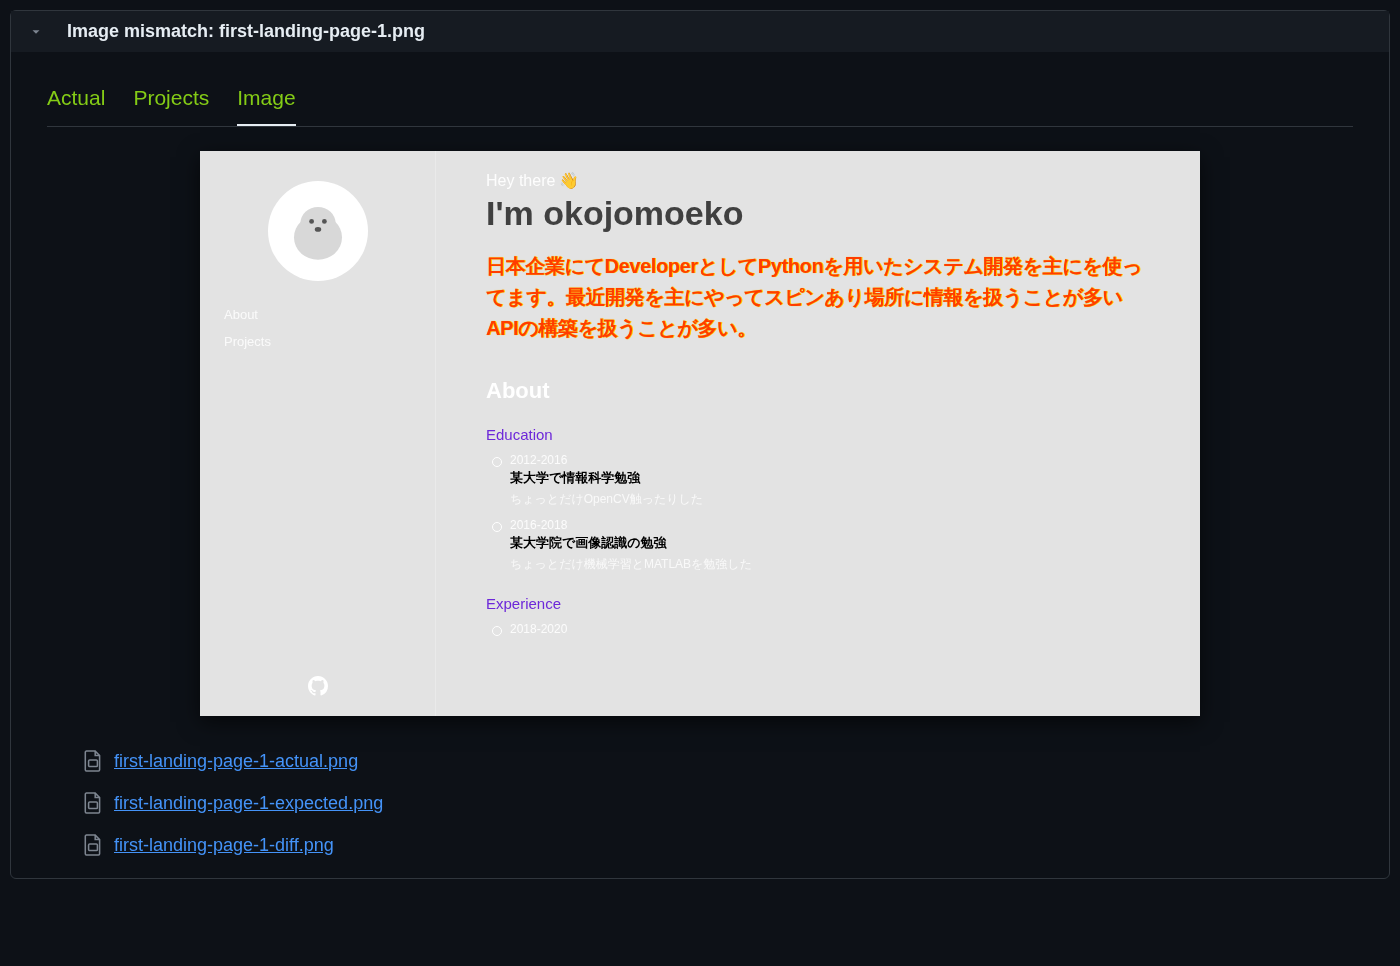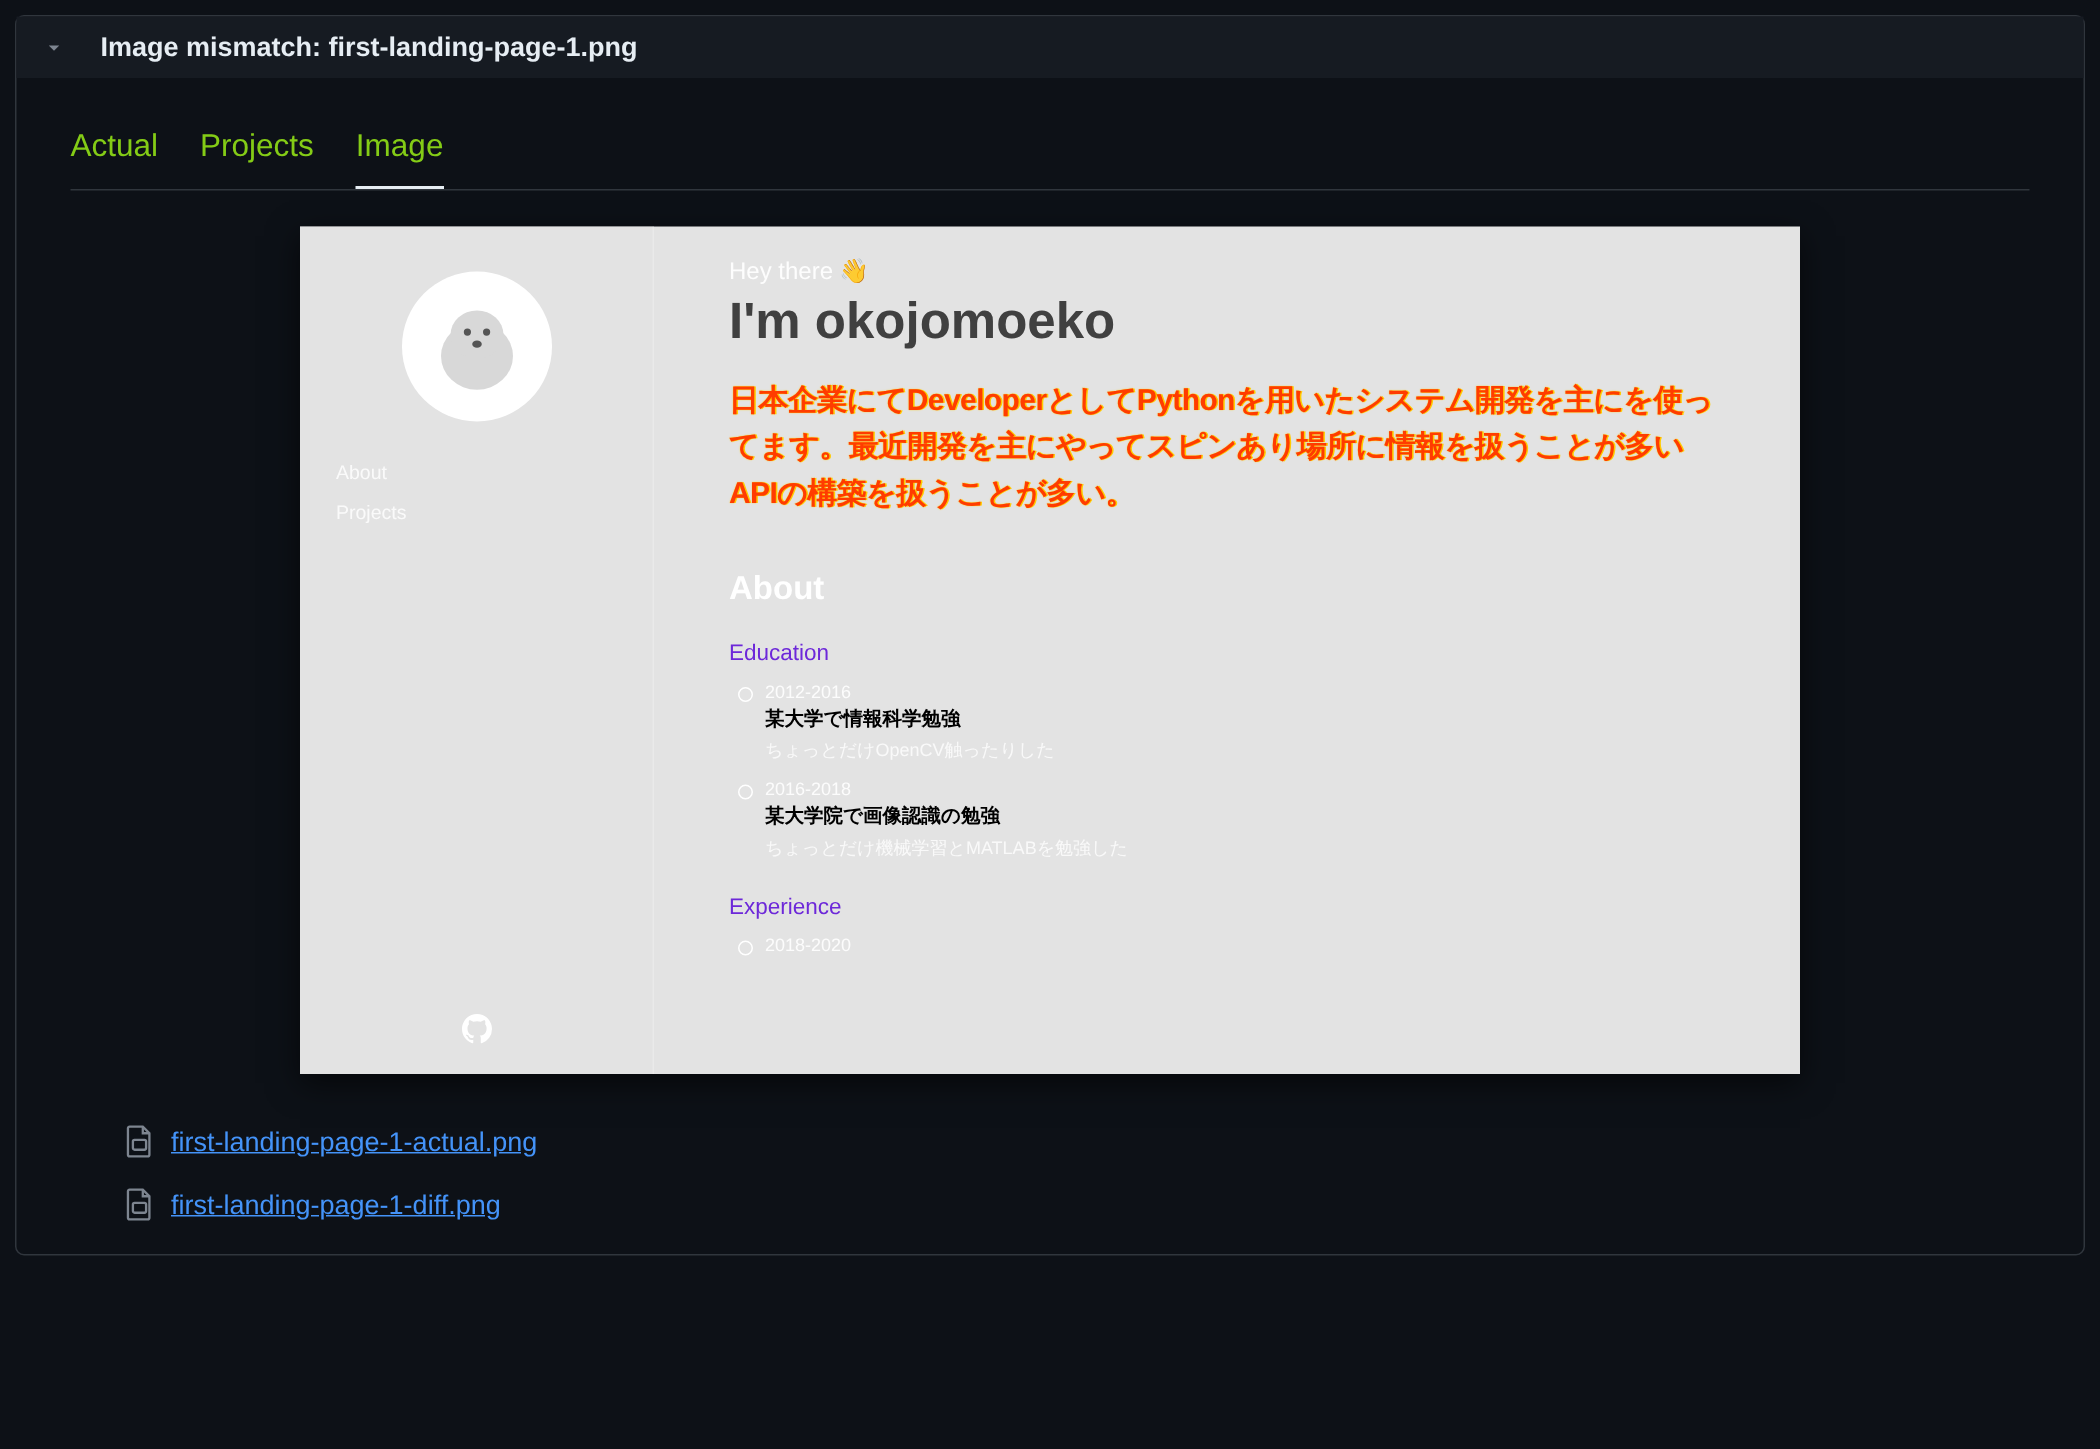--- a/index.html
+++ b/index.html
@@ -191,17 +191,25 @@
           <rect x="4" y="9" width="8" height="6" rx="1"></rect>
         </svg>
         <a href="#">first-landing-page-1-actual.png</a>
       </div>
       <div class="attach-row">
         <svg class="file-ico" viewBox="0 0 16 20" fill="none" stroke="#7d8590" stroke-width="1.4">
           <path d="M2 1h8l4 4v13a1 1 0 0 1-1 1H2a1 1 0 0 1-1-1V2a1 1 0 0 1 1-1z"></path>
             <path d="M10 1v4h4"></path>
           <rect x="4" y="9" width="8" height="6" rx="1"></rect>
         </svg>
+        <a href="#">first-landing-page-1-expected.png</a>
+      </div>
+      <div class="attach-row">
+        <svg class="file-ico" viewBox="0 0 16 20" fill="none" stroke="#7d8590" stroke-width="1.4">
+          <path d="M2 1h8l4 4v13a1 1 0 0 1-1 1H2a1 1 0 0 1-1-1V2a1 1 0 0 1 1-1z"></path>
+            <path d="M10 1v4h4"></path>
+          <rect x="4" y="9" width="8" height="6" rx="1"></rect>
+        </svg>
         <a href="#">first-landing-page-1-diff.png</a>
       </div>
     </div>
   </div>
 </div>
 
 </body></html>

